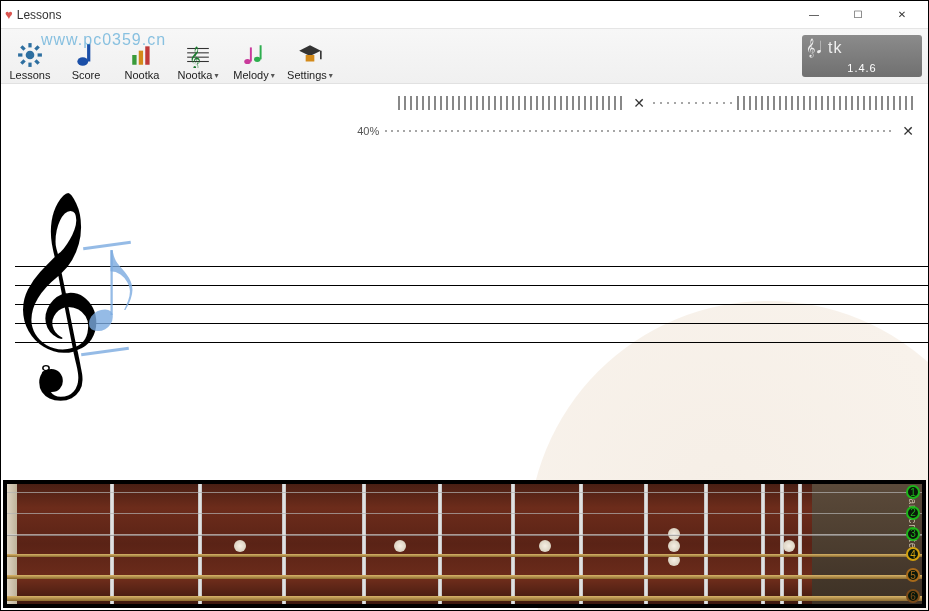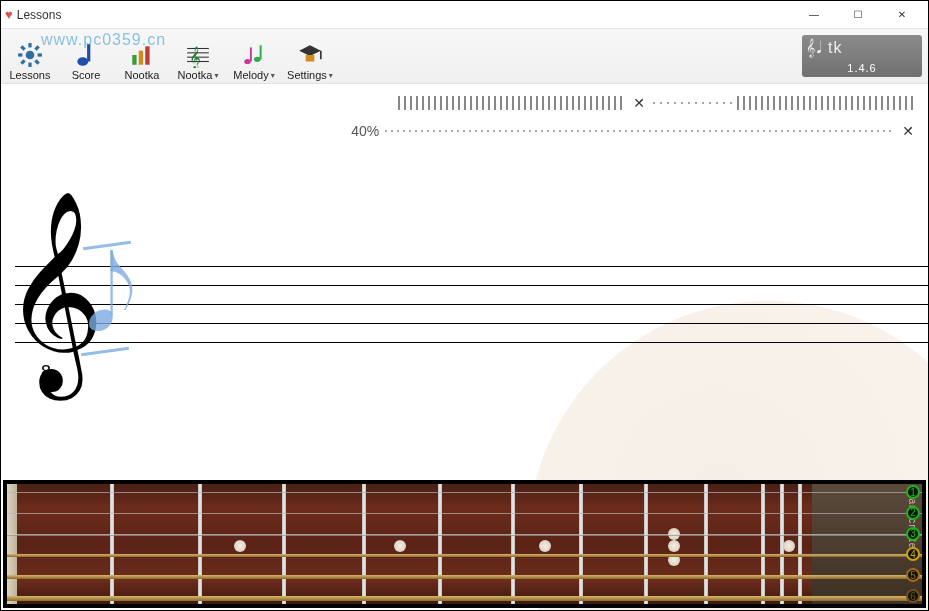--- a/index.html
+++ b/index.html
@@ -73,21 +73,21 @@
       height: 62px;
       display:flex;
       justify-content:flex-end;
       flex-direction:column;
       align-items:flex-end;
       padding: 6px 12px 6px 0;
       gap: 10px;
       background:#fff;
     }
     .slider-row { display:flex; align-items:center; gap:6px; }
-    .slider-label { font-size:14px; color:#555; min-width:26px; text-align:right; }
+    .slider-label { font-size:11px; color:#555; min-width:26px; text-align:right; }
     .tick-slider {
       height:18px; display:flex; align-items:center; gap:1px;
     }
     .tick { width:2px; background:#888; }
     .tick.long { height:14px; }
     .tick.dot { width:2px; height:2px; background:#888; border-radius:50%; }
     .slider-knob {
       font-size:14px; color:#333; margin:0 2px;
     }
     

